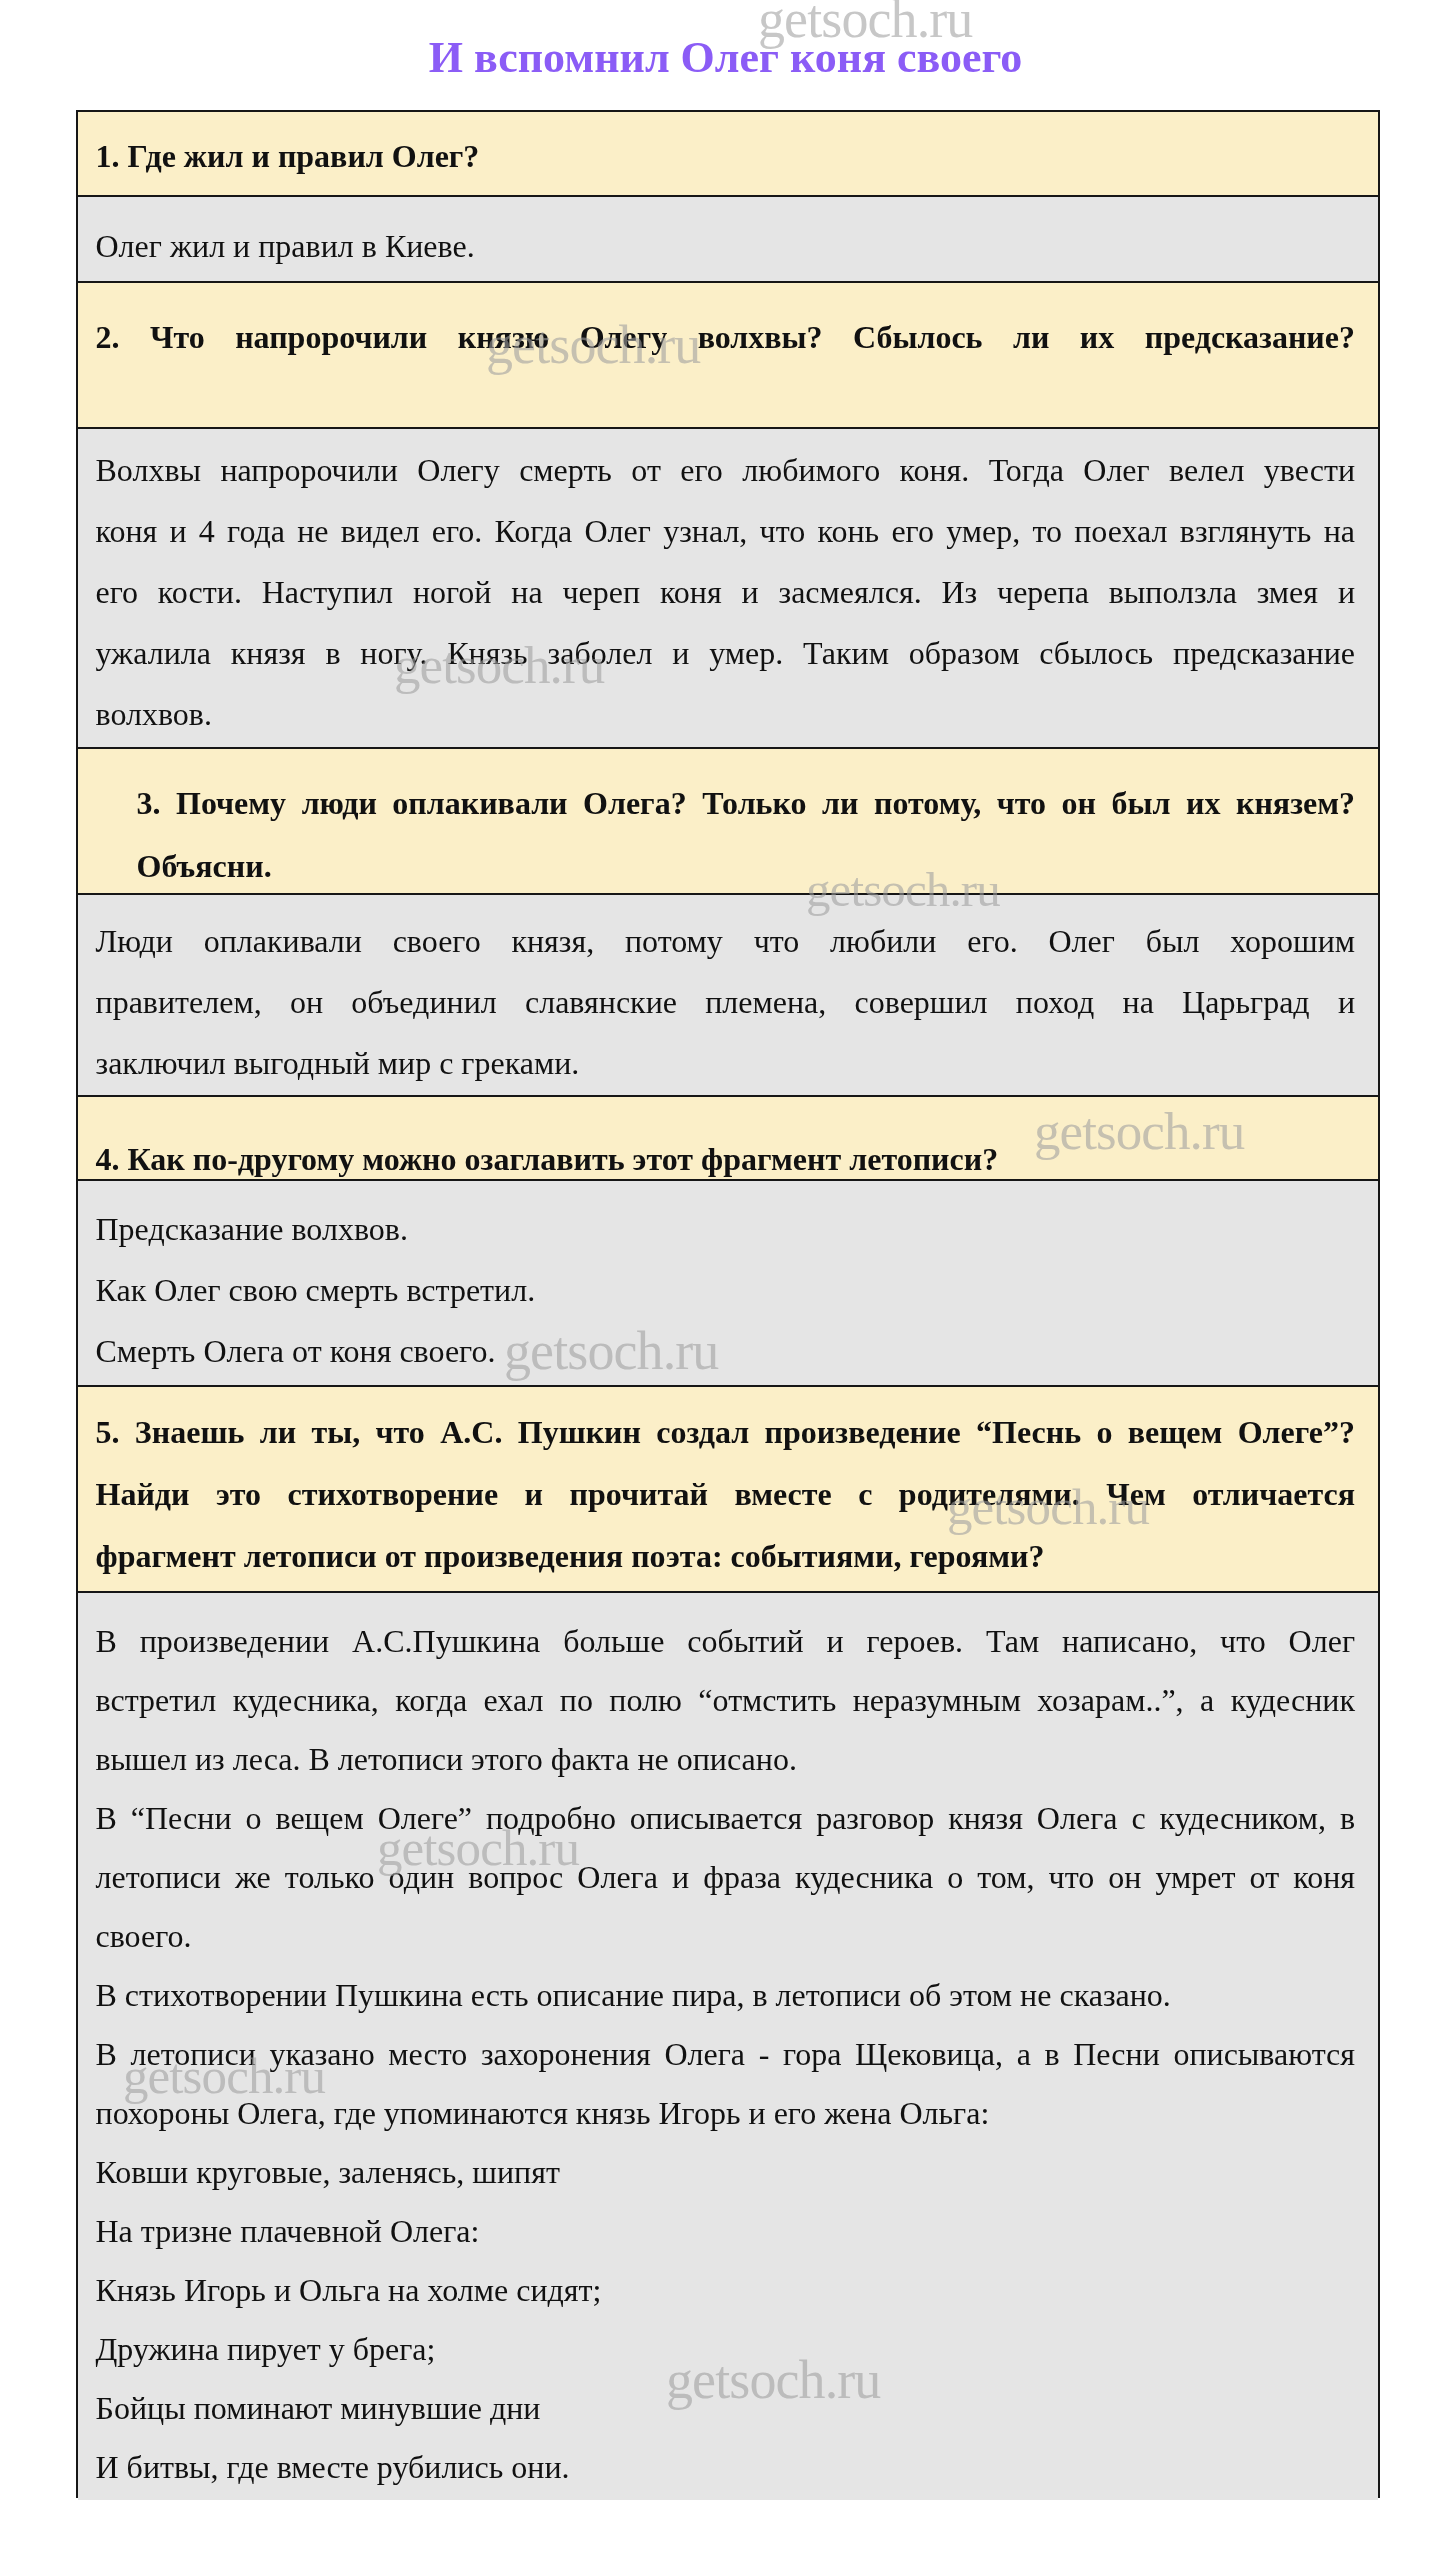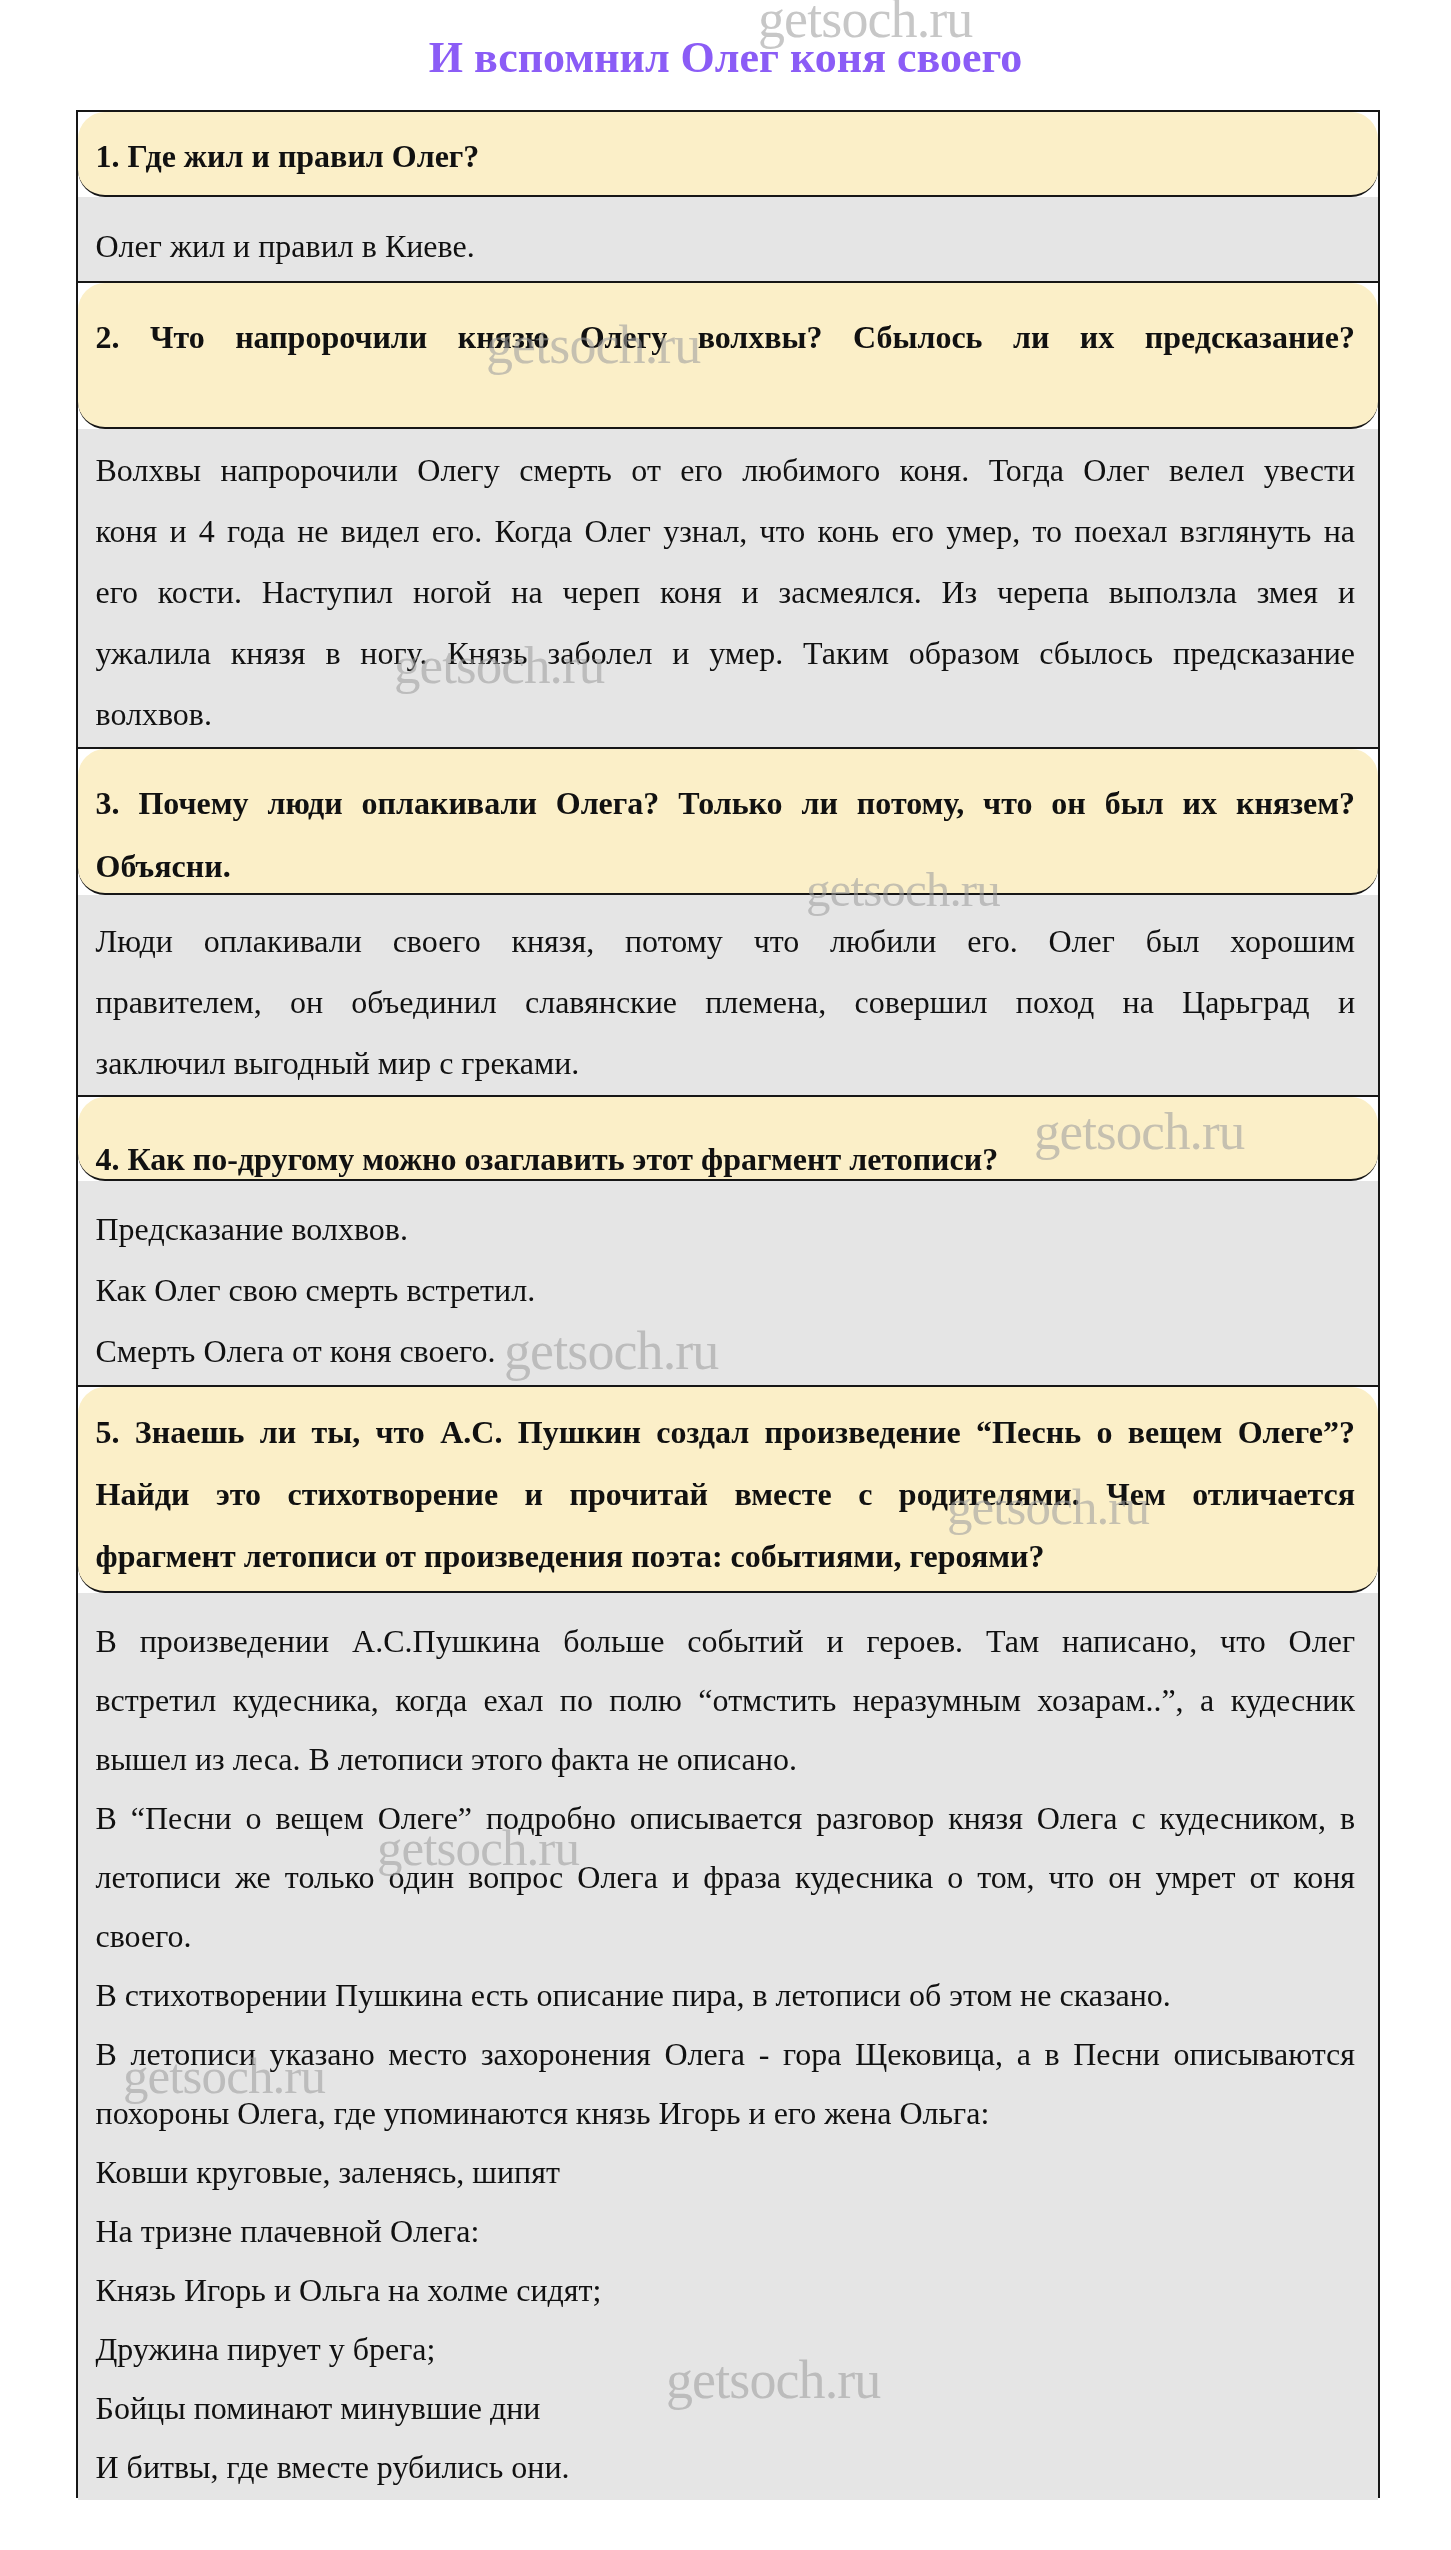--- a/index.html
+++ b/index.html
@@ -39,30 +39,30 @@
     z-index:1;
   }
   .row{
     box-sizing:border-box;
     border-bottom:2.6px solid #161616;
     padding-left:17.5px;
     padding-right:23px;
     overflow:hidden;
   }
   .row:last-child{border-bottom:none;}
-  .question{background:#fbefc8;font-weight:bold;border-radius:27px;}
+  .question{background:#fbefc8;font-weight:bold;}
   .answer{background:#e5e5e5;}
   .line{font-size:32px;}
   .just{text-align:justify;text-align-last:justify;}
   
   .r-q1{height:85px;  padding-top:17.5px;} .r-q1 .line{line-height:53px;}
   .r-a1{height:86px;  padding-top:23px;} .r-a1 .line{line-height:53px;}
   .r-q2{height:146px; padding-top:23px;} .r-q2 .line{line-height:63px;}
   .r-a2{height:320px; padding-top:10.5px;} .r-a2 .line{line-height:61px;}
-  .r-q3{height:146px; padding-top:23px;} .r-q3 .line{line-height:63px;}
+  .r-q3{height:146px; padding-top:23px;} .r-q3 .line{line-height:63px;margin-left:41px;}
   .r-a3{height:202px; padding-top:16px;} .r-a3 .line{line-height:61px;}
   .r-q4{height:84px;  padding-top:36px;} .r-q4 .line{line-height:53px;}
   .r-a4{height:206px; padding-top:17.5px;} .r-a4 .line{line-height:61px;}
   .r-q5{height:206px; padding-top:14px;} .r-q5 .line{line-height:62px;}
   .r-a5{height:907px;padding-top:19px;} .r-a5 .line{line-height:59px;}
 </style>
 </head>
 <body>
 
 <div class="page">

